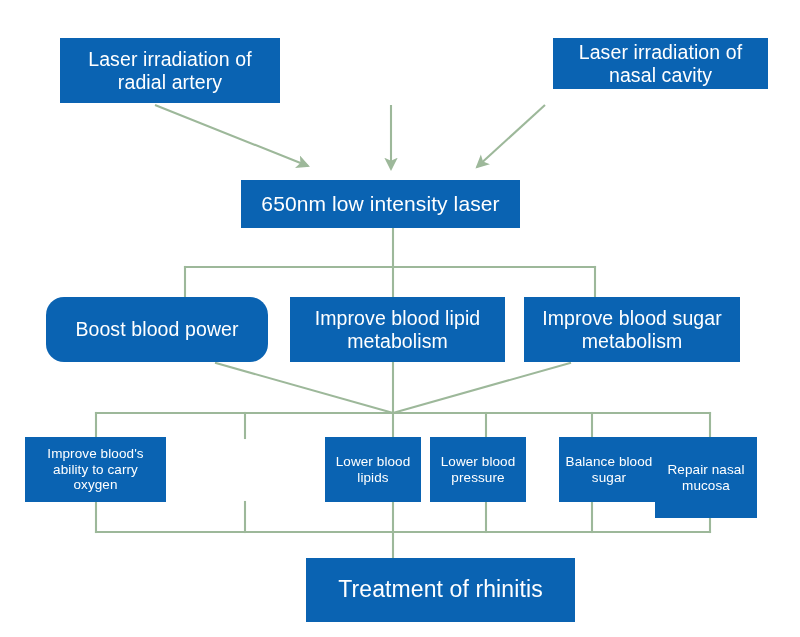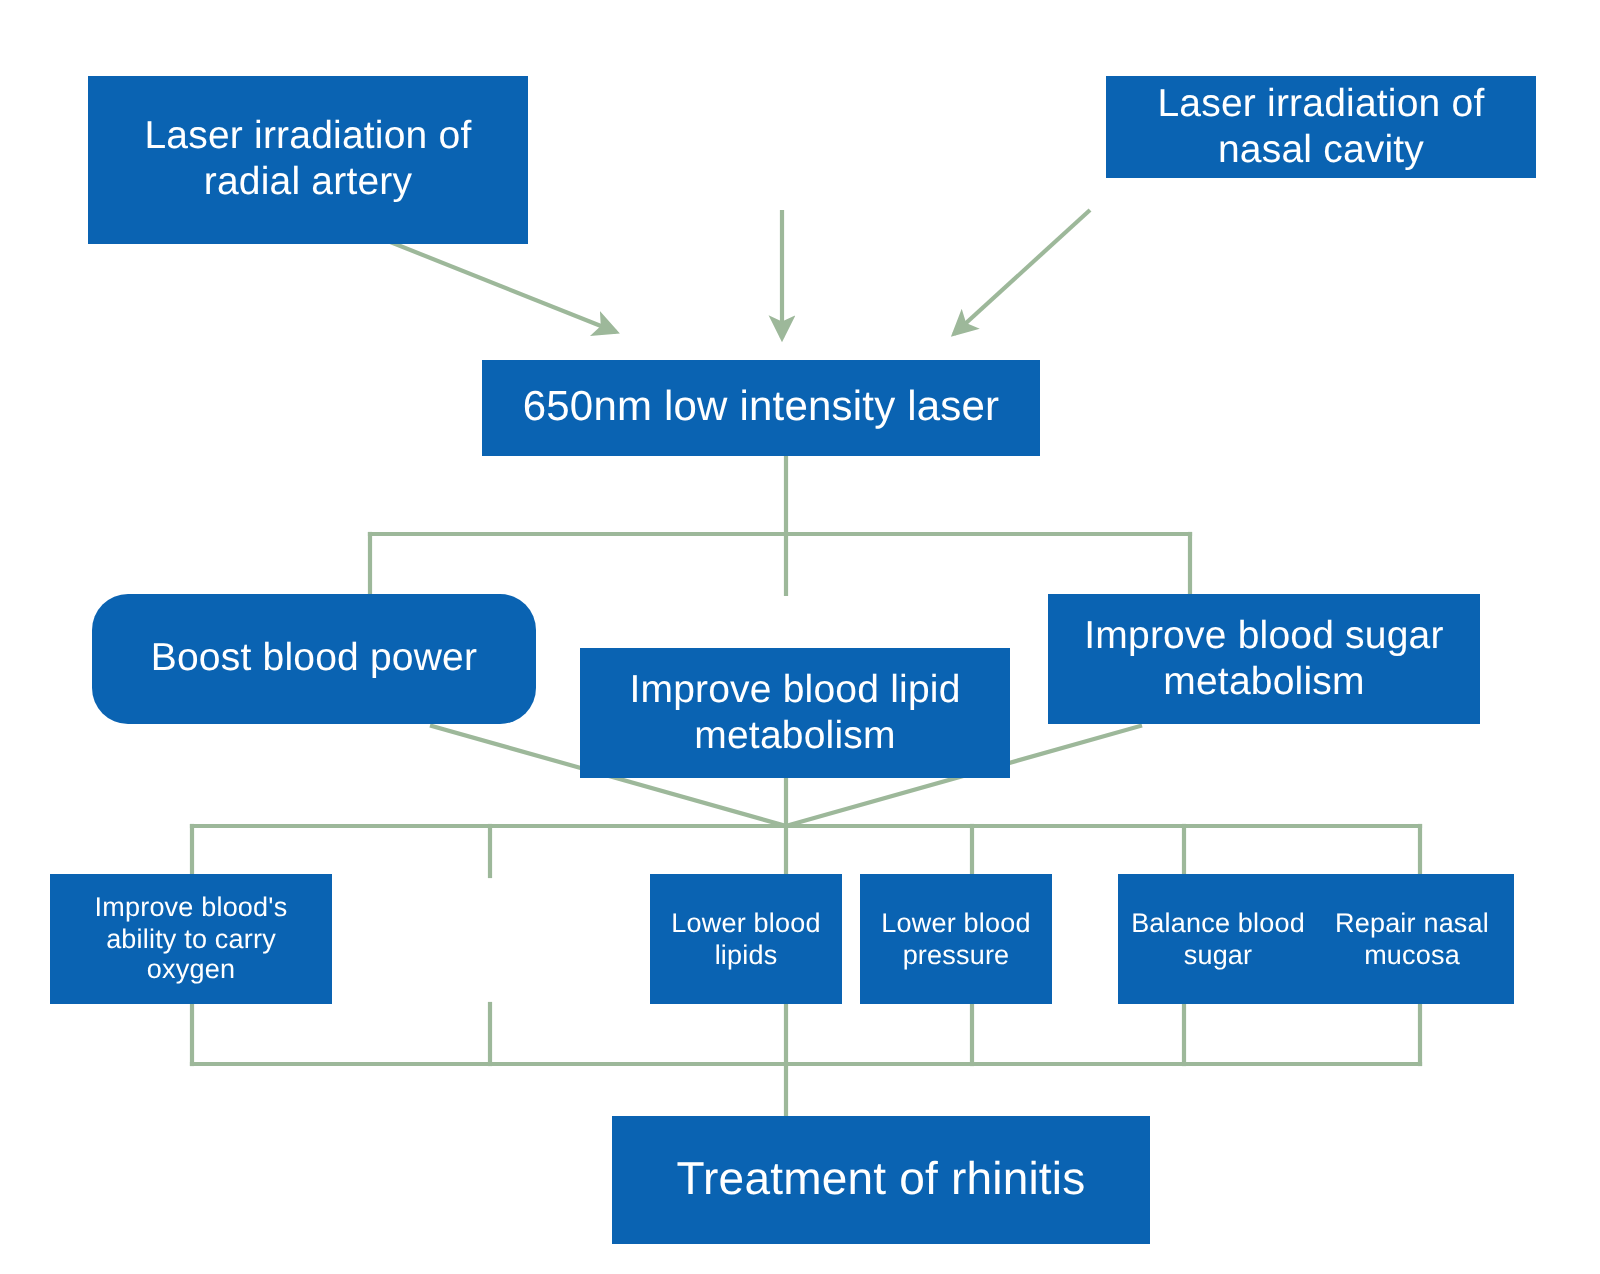--- a/index.html
+++ b/index.html
@@ -88,39 +88,39 @@
       <line x1="245" y1="502" x2="245" y2="532"></line>
       <line x1="393" y1="502" x2="393" y2="532"></line>
       <line x1="486" y1="502" x2="486" y2="532"></line>
       <line x1="592" y1="502" x2="592" y2="532"></line>
       <line x1="710" y1="502" x2="710" y2="532"></line>
       <line x1="96" y1="532" x2="710" y2="532"></line>
       <line x1="393" y1="532" x2="393" y2="558"></line>
     </g>
   </svg>
 
-  <div class="node node-l1" style="left:44px; top:38px; width:220px; height:84px;">Laser irradiation of radial artery</div>
+  <div class="node node-l1" style="left:60px; top:38px; width:220px; height:65px;">Laser irradiation of radial artery</div>
 
 
   <div class="node node-l1" style="left:553px; top:38px; width:215px; height:51px;">Laser irradiation of nasal cavity</div>
 
   <div class="node node-root" style="left:241px; top:180px; width:279px; height:48px;">650nm low intensity laser</div>
 
   <div class="node node-l2" style="left:46px; top:297px; width:222px; height:65px;border-radius:18px;">Boost blood power</div>
 
-  <div class="node node-l2" style="left:290px; top:297px; width:215px; height:65px;margin-top:27px;">Improve blood lipid metabolism</div>
+  <div class="node node-l2" style="left:290px; top:297px; width:215px; height:65px;">Improve blood lipid metabolism</div>
 
   <div class="node node-l3" style="left:25px; top:437px; width:141px; height:65px;">Improve blood's ability to carry oxygen</div>
 
   <div class="node node-l2" style="left:524px; top:297px; width:216px; height:65px;">Improve blood sugar metabolism</div>
 
 
   <div class="node node-l3" style="left:325px; top:437px; width:96px; height:65px;">Lower blood lipids</div>
 
   <div class="node node-l3" style="left:430px; top:437px; width:96px; height:65px;">Lower blood pressure</div>
 
   <div class="node node-l3" style="left:543px; top:437px; width:100px; height:65px;margin-left:16px;">Balance blood sugar</div>
 
-  <div class="node node-l3" style="left:655px; top:437px; width:102px; height:65px;">Repair nasal mucosa</div>
+  <div class="node node-l3" style="left:655px; top:437px; width:102px; height:81px;">Repair nasal mucosa</div>
 
   <div class="node node-final" style="left:258px; top:558px; width:269px; height:64px;">Treatment of rhinitis</div>
 
 </div>
 
 </body></html>

